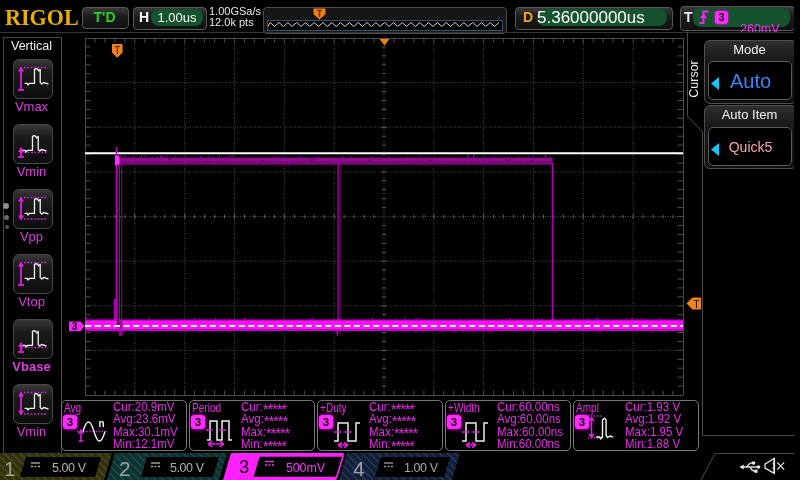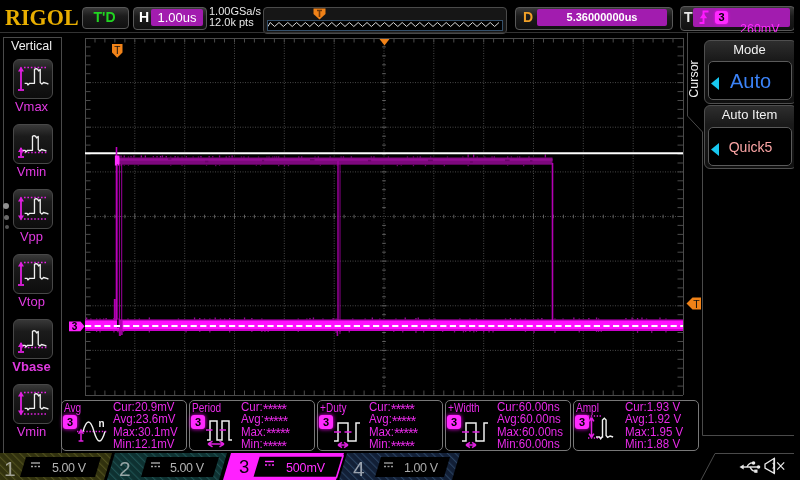--- a/index.html
+++ b/index.html
@@ -1,21 +1,21 @@
 <!DOCTYPE html>
 <html><head>
 <meta charset="utf-8">
 <style>
   html,body{margin:0;padding:0;background:#000;}
   #scr{position:relative;width:794px;height:480px;background:#000;overflow:hidden;
        font-family:"Liberation Sans",sans-serif;}
   .abs{position:absolute;}
   .box{position:absolute;border:1px solid #585858;border-radius:4px;
        background:linear-gradient(#3a3a3a,#1c1c1c 40%,#101010);}
-  .inset{position:absolute;background:#a21caf;border-radius:2px;color:#fff;}
+  .inset{position:absolute;background:#14532d;border-radius:8px;color:#fff;}
   .ast{font-size:15.5px;line-height:0;position:relative;top:2.5px;letter-spacing:-1.2px;}
 </style>
 </head>
 <body>
 <div id="scr">
 
 
 <div class="abs" style="left:0;top:0;width:800px;height:32px;background:#000;"></div>
 <div class="abs" style="left:5px;top:4px;font-family:'Liberation Serif',serif;font-weight:bold;font-size:24px;color:#e8ae00;transform:scaleX(0.92);transform-origin:0 0;">RIGOL</div>
 
@@ -36,21 +36,21 @@
 </svg>
 </div>&gt;
 <svg class="abs" style="left:313px;top:8px;" width="13" height="12">
   <path d="M0.5 0.5 H12.5 V6 L6.5 11.5 L0.5 6 Z" fill="#f08218"></path>
   <path d="M6.5 2 V9 M4 2.5 H9" stroke="#703808" stroke-width="1.6" fill="none"></path>
 </svg>
 
 
 <div class="box" style="left:515px;top:7px;width:156px;height:21px;"></div>
 <div class="abs" style="left:523px;top:7px;height:21px;line-height:21px;color:#f0a028;font-weight:bold;font-size:14px;">D</div>
-<div class="inset" style="left:537px;top:9px;width:130px;height:17px;line-height:17px;text-align:center;font-size:11px;font-weight:bold;">5.36000000us</div>
+<div class="inset" style="left:537px;top:9px;width:130px;height:17px;line-height:17px;font-size:17px;">5.36000000us</div>
 
 
 <div class="box" style="left:680px;top:6px;width:113px;height:23px;"></div>
 <div class="abs" style="left:684px;top:6px;height:23px;line-height:23px;color:#e8e8e8;font-weight:bold;font-size:14px;">T</div>
 <div class="inset" style="left:693px;top:8px;width:97px;height:19px;"></div>
 <svg class="abs" style="left:699px;top:9px;" width="12" height="16">
   <path d="M0.5 14 H4.5 V2.5 H9.5" stroke="#ff1aff" stroke-width="1.9" fill="none"></path>
   <path d="M4.5 4.2 L0.8 9.2 H8.2 Z" fill="#ff1aff"></path>
 </svg>
 <div class="abs" style="left:715px;top:11px;width:13px;height:13px;background:#ff2aff;border-radius:3px;color:#000;font-weight:bold;font-size:11px;text-align:center;line-height:13px;box-shadow:0 0 3px #f0f;">3</div>

